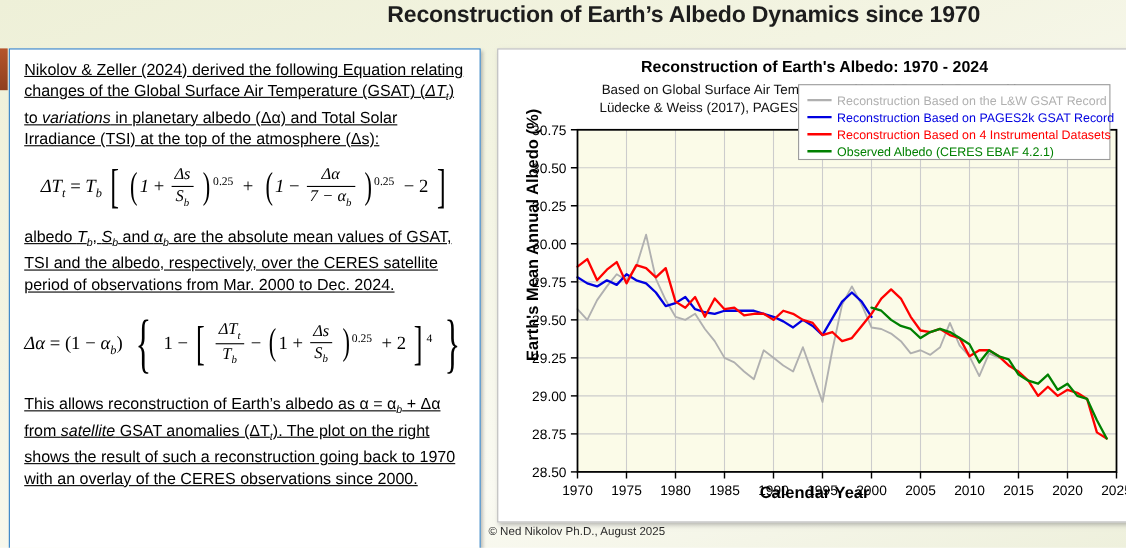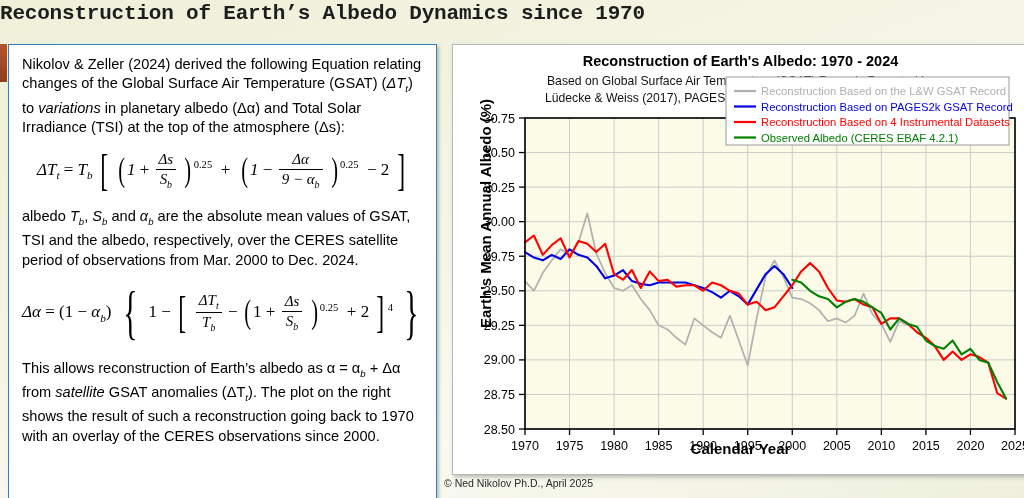--- a/index.html
+++ b/index.html
@@ -9,26 +9,26 @@
     font-family: "Liberation Sans", sans-serif;
     background: linear-gradient(160deg, #eef0d8 0%, #f3f4e2 35%, #fafaf2 70%, #eef0dc 100%);
     overflow: hidden;
     position: relative;
   }
 
   
   #slide-title {
     position: absolute;
     top: 2px; left: 0; width: 891px;
-    text-align: left;
+    text-align: right;
     font-size: 21px;
     font-weight: bold;
     letter-spacing: -0.2px;
     color: #1d1d1d;
-    font-family: Liberation Mono, monospace;
+    font-family: Liberation Sans, sans-serif;
   }
 
   
   #left-panel {
     position: absolute;
     left: 8px; top: 44px;
     width: 429px; height: 462px;
     background: #ffffff;
     border: 1px solid #2f7fc4;
     box-shadow: 2px 2px 3px rgba(120,120,120,0.45);
@@ -39,20 +39,21 @@
     left: 0px; top: 44px;
     width: 7px; height: 38px;
     background: linear-gradient(180deg, #b5552c, #8f3f1e);
   }
   .para {
     font-size: 14.6px;
     line-height: 19.3px;
     color: #000;
     margin: 0 0 9px 0;
     font-family: "Liberation Sans", sans-serif;
+    text-decoration: underline;
   }
   .para.tight { margin-bottom: 6px; }
   .it { font-style: italic; }
 
   
   .eq {
     font-family: "Liberation Serif", serif;
     font-size: 17px;
     color: #000;
     text-align: center;
@@ -164,21 +165,21 @@
     <span class="prn">(</span><span class="v">1</span> +
       <span class="frac">
         <span class="num"><span class="v">Δs</span></span>
         <span class="den"><span class="v">S</span><span class="sub">b</span></span>
       </span>
     <span class="prn">)</span><span class="sup">0.25</span>
     &nbsp;+&nbsp;
     <span class="prn">(</span><span class="v">1</span> −
       <span class="frac">
         <span class="num"><span class="v">Δα</span></span>
-        <span class="den"><span class="v">9 − α</span><span class="sub">b</span></span>
+        <span class="den"><span class="v">7 − α</span><span class="sub">b</span></span>
       </span>
     <span class="prn">)</span><span class="sup">0.25</span>
     &nbsp;− 2
     <span class="brk">]</span>
   </div>
 
   <p class="para"><span>albedo </span><span class="it">T</span><span class="sub">b</span><span>, </span><span class="it">S</span><span class="sub">b</span><span> and </span><span class="it">α</span><span class="sub">b</span><span> are the absolute mean values of GSAT, TSI and the albedo, respectively, over the CERES satellite period of observations from Mar. 2000 to Dec. 2024.</span></p>
 
 
   <div class="eq" aria-label="equation-2">
@@ -291,13 +292,13 @@
         <line x1="281" y1="61.5" x2="303" y2="61.5" stroke="#0000e0" stroke-width="2.2"></line>
         <text x="308" y="65.7" font-size="11.3" fill="#0000e0" font-family="&quot;Liberation Sans&quot;, sans-serif">Reconstruction Based on PAGES2k GSAT Record</text>
         <line x1="281" y1="77" x2="303" y2="77" stroke="#ff0000" stroke-width="2.2"></line>
         <text x="308" y="81.2" font-size="11.3" fill="#ff0000" font-family="&quot;Liberation Sans&quot;, sans-serif">Reconstruction Based on 4 Instrumental Datasets</text>
         <line x1="281" y1="92.5" x2="303" y2="92.5" stroke="#008000" stroke-width="2.2"></line>
         <text x="308" y="96.7" font-size="11.3" fill="#008000" font-family="&quot;Liberation Sans&quot;, sans-serif">Observed Albedo (CERES EBAF 4.2.1)</text>
       </g>
     </svg>
 </div>
 
-<div id="credit">© Ned Nikolov Ph.D., April 2025</div>
+<div id="credit">© Ned Nikolov Ph.D., August 2025</div>
 
 </body></html>

